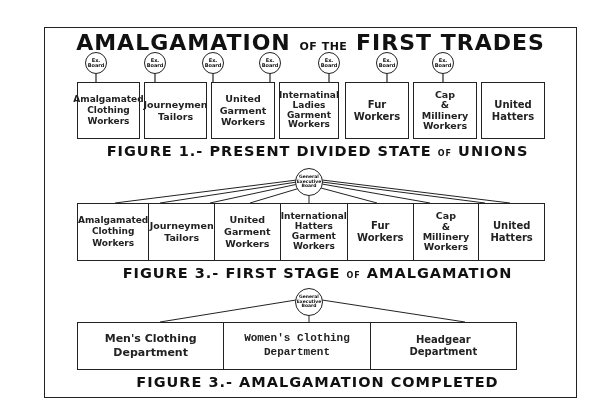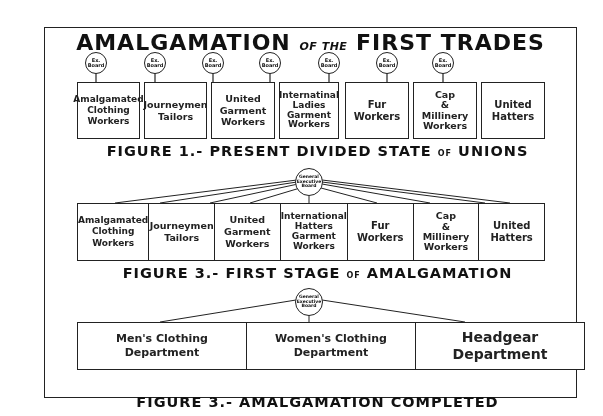--- a/index.html
+++ b/index.html
@@ -1,19 +1,19 @@
 <!DOCTYPE html>
 <html><head>
 <meta charset="utf-8">
 <style>
   html, body { margin:0; padding:0; background:#ffffff; }
   body { width:603px; height:416px; position:relative; overflow:hidden; font-family:"DejaVu Sans", sans-serif; color:#111; }
   .frame { position:absolute; left:44px; top:27px; width:533px; height:371px; border:1.5px solid #222; box-sizing:border-box; }
   .title { position:absolute; left:44px; width:533px; top:30px; text-align:center; font-weight:bold; font-size:22px; letter-spacing:1px; white-space:nowrap; }
-  .title .small { font-size:11px; letter-spacing:0.5px;font-style:italic; }
+  .title .small { font-size:11px; letter-spacing:0.5px; }
   .circle { position:absolute; border:1.5px solid #222; border-radius:50%; background:#fff; display:flex; align-items:center; justify-content:center; text-align:center; box-sizing:border-box; line-height:1; }
   .small-circle { width:22px; height:22px; font-size:5px; font-weight:bold; }
   .big-circle { width:28px; height:28px; font-size:4.5px; font-weight:bold; }
   .box { position:absolute; border:1.5px solid #222; box-sizing:border-box; display:flex; align-items:center; justify-content:center; text-align:center; background:#fff; font-size:10.5px; line-height:1.2; font-weight:bold; color:#222; }
   .row { position:absolute; display:flex; border:1.5px solid #222; box-sizing:border-box; background:#fff; }
   .row .cell { flex:1; border-right:1.5px solid #222; display:flex; align-items:center; justify-content:center; text-align:center; font-size:10.5px; font-weight:bold; line-height:1.25; color:#222; white-space:pre-line; }
   .row .cell:last-child { border-right:none; }
   .caption { position:absolute; left:44px; width:547px; text-align:center; font-weight:bold; font-size:14.5px; letter-spacing:1px; white-space:nowrap; }
   .caption .small { font-size:8px; }
   .box span { white-space:pre-line; }
@@ -169,24 +169,24 @@
   <span class="small">OF</span>
   <span>AMALGAMATION</span>
 </div>
 
 <div class="circle big-circle" style="left:295px;top:288px;">
   <span style="white-space:pre-line">General
 Executive
 Board</span>
 </div>
 
-<div class="row" style="left:77px;top:322px;width:508px;height:48px;">
+<div class="row" style="left:77px;top:322px;width:440px;height:48px;">
   <div class="cell" style="font-size:11px;">Men's Clothing
 Department</div>
-  <div class="cell" style="font-size:11px;">Women's Clothing
+  <div class="cell" style="font-size:11px;font-family:Liberation Mono, monospace;">Women's Clothing
 Department</div>
-  <div class="cell" style="font-size:14px;">Headgear
+  <div class="cell" style="font-size:10px;">Headgear
 Department</div>
 </div>
 
-<div class="caption" style="top:394px;">
+<div class="caption" style="top:374px;">
   <span>FIGURE 3.- AMALGAMATION COMPLETED</span>
 </div>
 
 </body></html>

